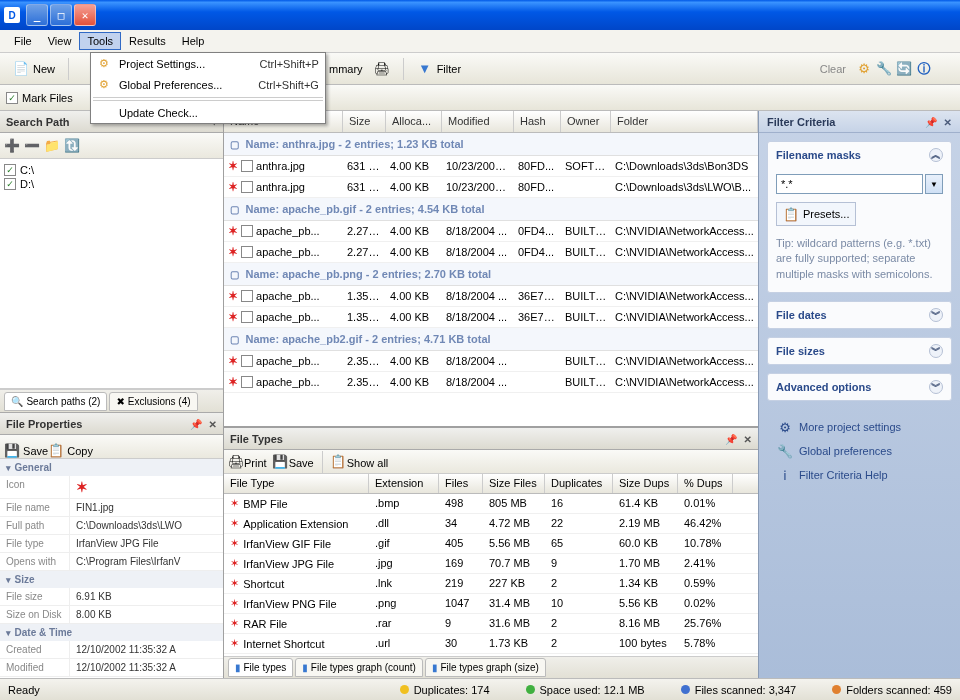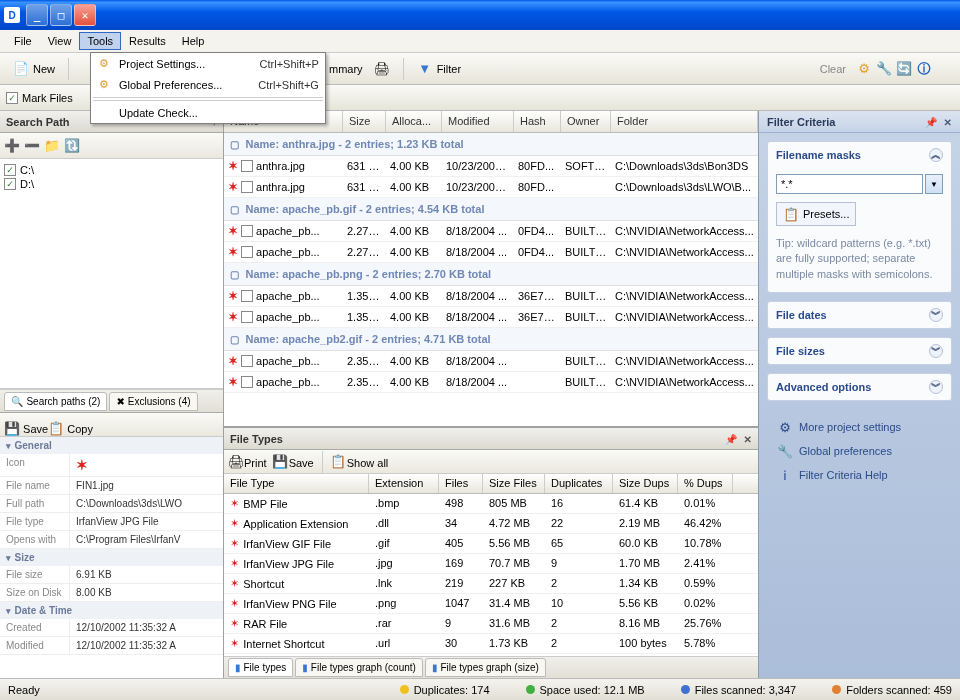--- a/index.html
+++ b/index.html
@@ -231,20 +231,27 @@
           <span>🔍</span>
           <span>Search paths (2)</span>
         </div>
         <div class="btab">
           <span>✖</span>
           <span>Exclusions (4)</span>
         </div>
       </div>
 
     <div class="file-props">
+      <div class="panel-head">
+        <span>File Properties</span>
+        <span class="sp">
+            <span class="pin-icon"></span>
+            <span class="x-icon"></span>
+          </span>
+      </div>
       <div class="fp-toolbar">
         <span><span class="icon">💾</span> <span>Save</span></span>
         <span><span class="icon" style="color:#3878d0">📋</span> <span>Copy</span></span>
       </div>
       <div class="fp-body" id="fp-body">
           <div class="fp-group">General</div>
           <div class="fp-row">
             <div class="fp-label">Icon</div>
             <div class="fp-val fp-icon-row"><span></span><span class="splat">✶</span></div>
           </div>

